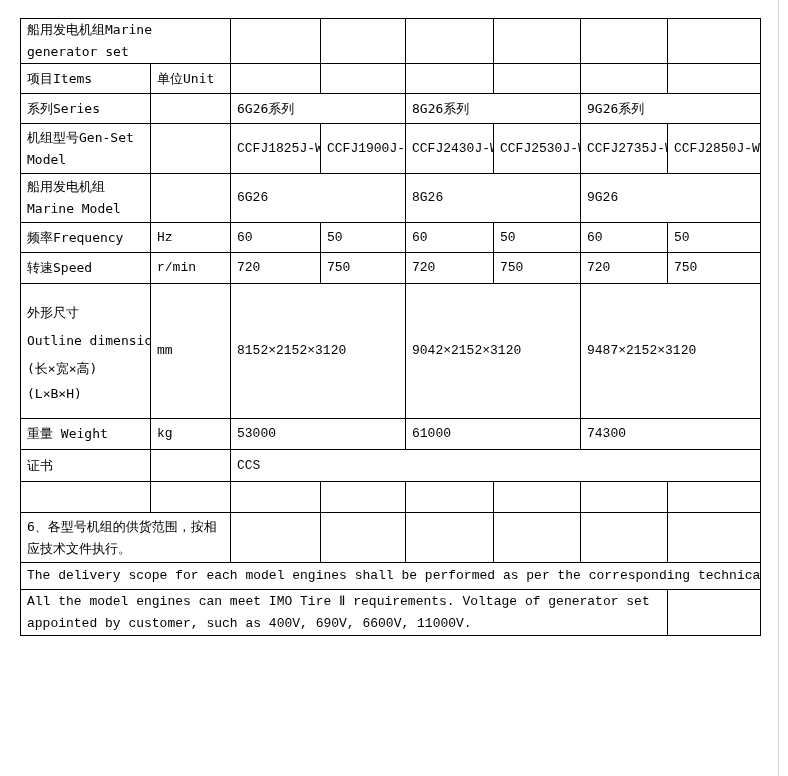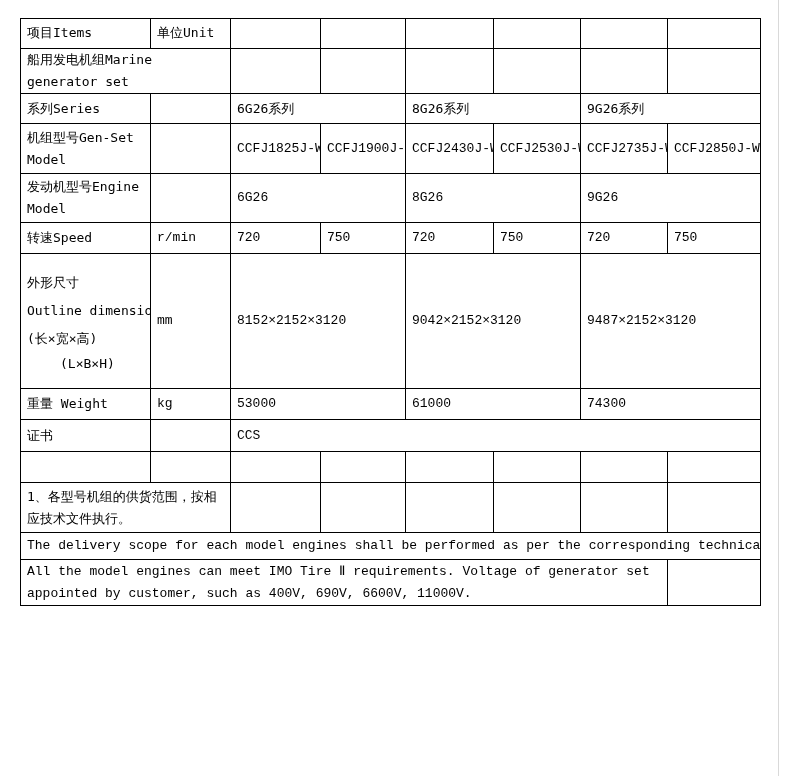--- a/index.html
+++ b/index.html
@@ -38,21 +38,21 @@
     border: 1px solid #000000;
     padding: 0 6px;
     vertical-align: middle;
     font-size: 13px;
     line-height: 1.7;
     overflow: hidden;
   }
   td.en { font-size: 12px; font-family: Liberation Mono, monospace; }
   td.nowrap { white-space: nowrap; margin-top: 29px; }
   .dim-line { line-height: 28px; white-space: nowrap; }
-  .dim-line.tight { line-height: 21px; margin-left: 33px; }
+  .dim-line.tight { line-height: 21px; }
   
   tr.r-h30  { height: 30px; }
   tr.r-h31  { height: 31px; }
   tr.r-h32  { height: 32px; }
   tr.r-h27  { height: 27px; }
   tr.r-h46  { height: 46px; }
   tr.r-h49  { height: 49px; }
   tr.r-h50  { height: 50px; }
   tr.r-h135 { height: 135px; }
 </style>
@@ -67,32 +67,32 @@
       <col style="width:90px">
         <col style="width:85px">
       <col style="width:88px">
         <col style="width:87px">
       <col style="width:87px">
         <col style="width:93px">
     </colgroup>
 
     <tbody>
         <tr class="r-h30">
+      <td colspan="2">船用发电机组Marine generator set</td>
+      <td></td>
+      <td></td>
+      <td></td>
+      <td></td>
+      <td></td>
+      <td></td>
+    </tr>
+
+    <tr class="r-h30">
       <td>项目Items</td>
       <td>单位Unit</td>
-      <td></td>
-      <td></td>
-      <td></td>
-      <td></td>
-      <td></td>
-      <td></td>
-    </tr>
-
-    <tr class="r-h30">
-      <td colspan="2">船用发电机组Marine generator set</td>
       <td></td>
       <td></td>
       <td></td>
       <td></td>
       <td></td>
       <td></td>
     </tr>
 
     <tr class="r-h30">
       <td>系列Series</td>
@@ -107,28 +107,38 @@
       <td></td>
       <td class="en nowrap">CCFJ1825J-W</td>
       <td class="en nowrap">CCFJ1900J-W</td>
       <td class="en nowrap">CCFJ2430J-W</td>
       <td class="en nowrap">CCFJ2530J-W</td>
       <td class="en nowrap">CCFJ2735J-W</td>
       <td class="en nowrap">CCFJ2850J-W</td>
     </tr>
 
     <tr class="r-h49">
-      <td>发动机型号Engine Model</td>
+      <td>船用发电机组Marine Model</td>
       <td></td>
       <td colspan="2" class="en nowrap">6G26</td>
       <td colspan="2" class="en nowrap">8G26</td>
       <td colspan="2" class="en nowrap">9G26</td>
     </tr>
 
 
+    <tr class="r-h30">
+      <td>频率Frequency</td>
+      <td class="en">Hz</td>
+      <td class="en">60</td>
+      <td class="en">50</td>
+      <td class="en">60</td>
+      <td class="en">50</td>
+      <td class="en">60</td>
+      <td class="en">50</td>
+    </tr>
 
     <tr class="r-h31">
       <td>转速Speed</td>
       <td class="en">r/min</td>
       <td class="en">720</td>
       <td class="en">750</td>
       <td class="en">720</td>
       <td class="en">750</td>
       <td class="en">720</td>
       <td class="en">750</td>
@@ -168,21 +178,21 @@
       <td></td>
       <td></td>
       <td></td>
       <td></td>
       <td></td>
       <td></td>
     </tr>
 
 
     <tr class="r-h50">
-      <td colspan="2">1、各型号机组的供货范围，按相应技术文件执行。</td>
+      <td colspan="2">6、各型号机组的供货范围，按相应技术文件执行。</td>
       <td></td>
       <td></td>
       <td></td>
       <td></td>
       <td></td>
       <td></td>
     </tr>
 
     <tr class="r-h27">
       <td colspan="8" class="en nowrap">The delivery scope for each model engines shall be performed as per the corresponding technical files.</td>

